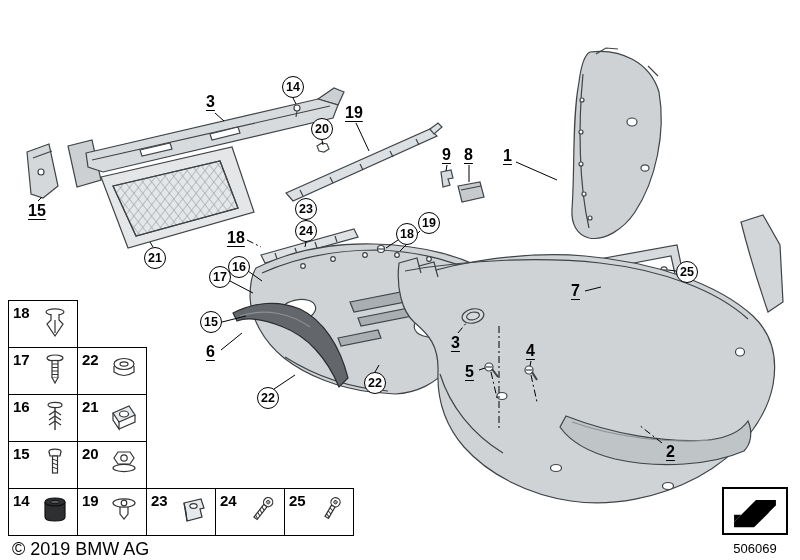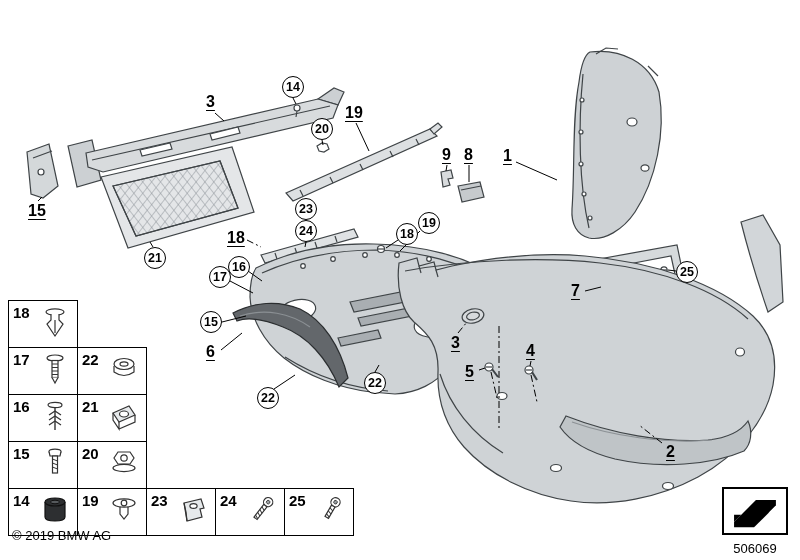--- a/index.html
+++ b/index.html
@@ -12,21 +12,21 @@
   .circ{position:absolute;width:22px;height:22px;border:1.5px solid #000;border-radius:50%;
         background:#fff;display:flex;align-items:center;justify-content:center;
         font-weight:700;font-size:12.5px;cursor:pointer}
   .legend{position:absolute;left:8px;top:300px}
   .lrow{display:flex}
   .lrow + .lrow{margin-top:-1px}
   .lcell{position:relative;width:70px;height:48px;border:1px solid #000;background:#fff;
          display:flex;align-items:center;justify-content:flex-end;padding-right:7px}
   .lcell + .lcell{margin-left:-1px}
   .lnum{position:absolute;left:4px;top:3px;font-weight:700;font-size:15px}
-  .copyright{position:absolute;left:12px;top:528px;font-size:13px}
+  .copyright{position:absolute;left:12px;top:539px;font-size:18px}
   .partnum{position:absolute;left:720px;top:541px;width:70px;text-align:center;font-size:13px}
   .logo{position:absolute;left:722px;top:487px;width:66px;height:48px;border:2px solid #000;
         background:#fff;display:flex;align-items:center;justify-content:center}
 </style>
 </head>
 <body>
 
 <div class="stage">
 
   <svg class="art" width="800" height="560" viewBox="0 0 800 560">

